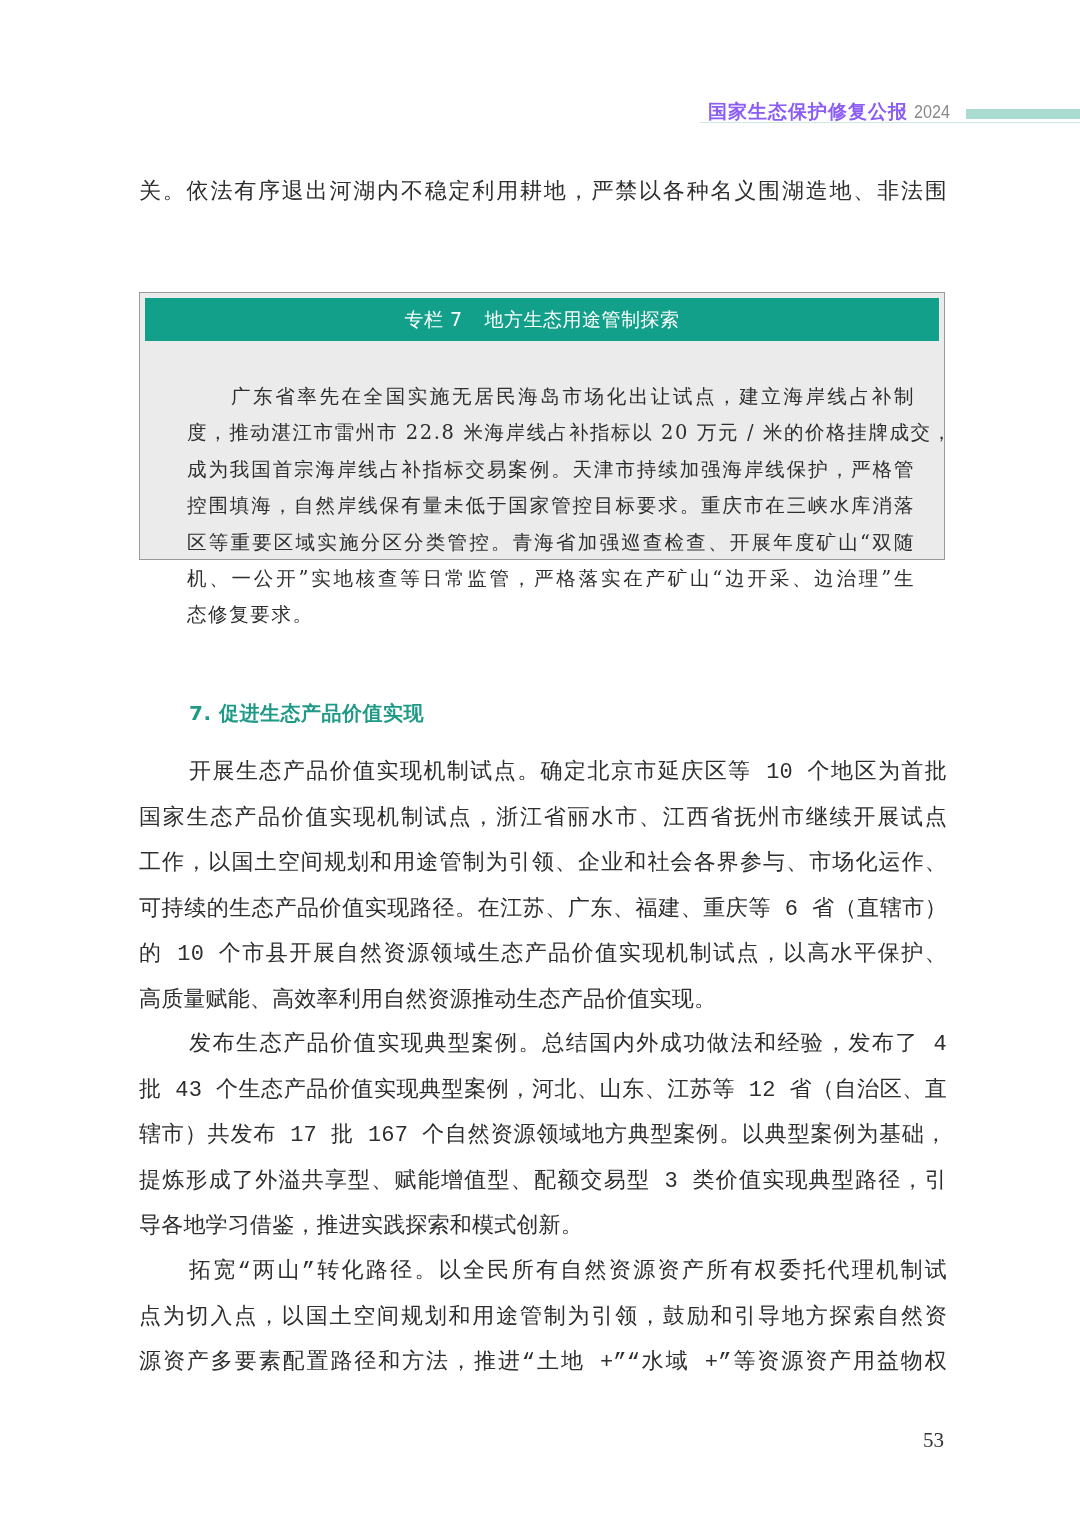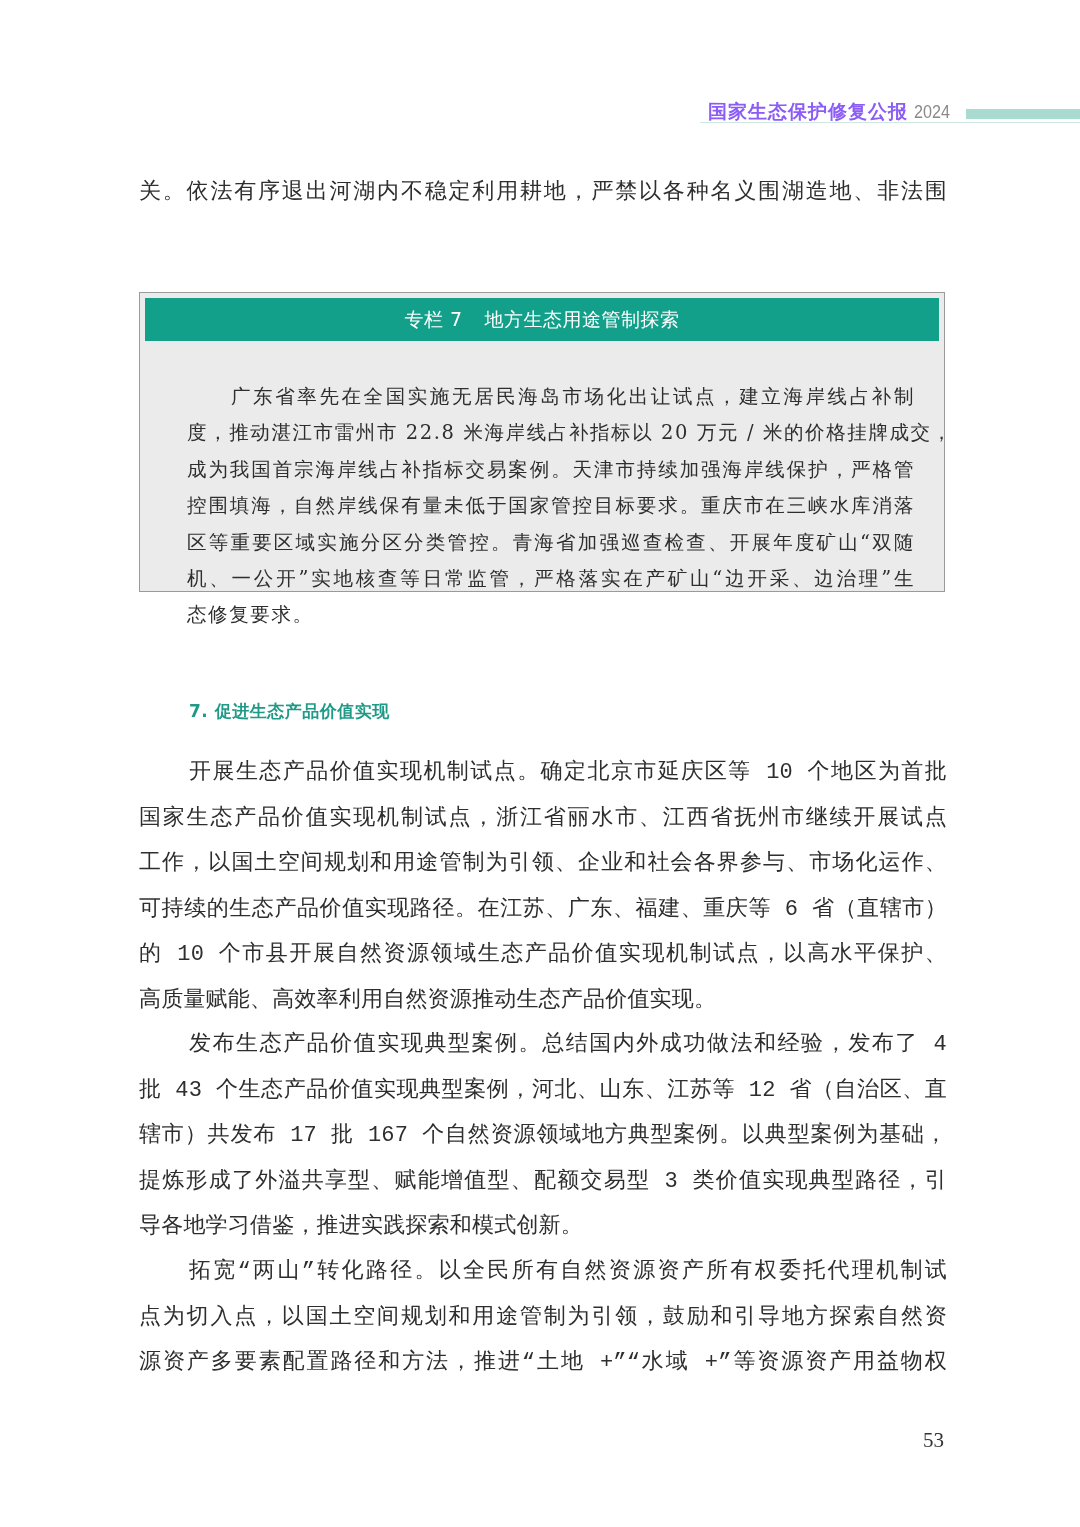--- a/index.html
+++ b/index.html
@@ -29,21 +29,21 @@
     position: absolute; left: 139px; width: 808px;
     font-size: 22px; line-height: 45.5px; text-align: justify; color: #2e2e2e;
     letter-spacing: 0.2px;
     font-family: Liberation Mono, monospace;
   }
   .para .line { display: block; white-space: nowrap; text-align-last: justify; text-align: justify; }
   .para .line.last { text-align-last: left; }
   .indent { padding-left: 50px; }
 
   .sidebar-box {
-    position: absolute; left: 139px; top: 292px; width: 806px; height: 300px;
+    position: absolute; left: 139px; top: 292px; width: 806px; height: 268px;
     background: #ebebeb; border: 1px solid #9a9a9a; box-sizing: border-box;
   }
   .sidebar-header {
     position: absolute; left: 5px; top: 5px; right: 5px; height: 43px;
     background: #12a08b; display: flex; align-items: center; justify-content: center;
   }
   .sidebar-title {
     font-family: "DejaVu Sans", "Liberation Sans", sans-serif;
     color: #ffffff; font-size: 19px; letter-spacing: 0.5px;
   }
@@ -52,21 +52,21 @@
     position: absolute; left: 31px; top: 86px; width: 744px;
     font-size: 19.5px; line-height: 36.4px; color: #2e2e2e; letter-spacing: 1.6px;
   }
   .sidebar-body .line { display: block; white-space: nowrap; text-align: justify; text-align-last: justify; margin-left: 16px; }
   .sidebar-body .line.last { text-align-last: left; }
   .sidebar-body .indent { padding-left: 44px; }
 
   .section-heading {
     position: absolute; left: 189px; top: 700px;
     font-family: "DejaVu Sans", "Liberation Sans", sans-serif;
-    font-size: 17px; color: #1f9a86; font-weight: bold; letter-spacing: 0.5px;
+    font-size: 20px; color: #1f9a86; font-weight: bold; letter-spacing: 0.5px;
   }
   .page-number {
     position: absolute; left: 923px; top: 1428px;
     font-family: "Liberation Serif", serif; font-size: 21px; color: #333;
   }
 </style>
 </head>
 <body>
 
 <div class="running-header">

